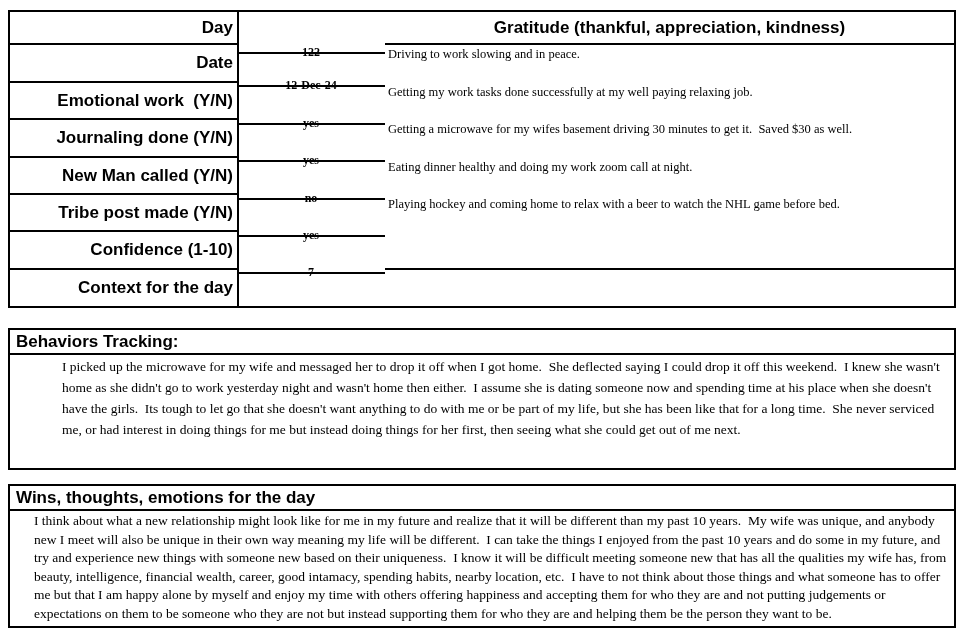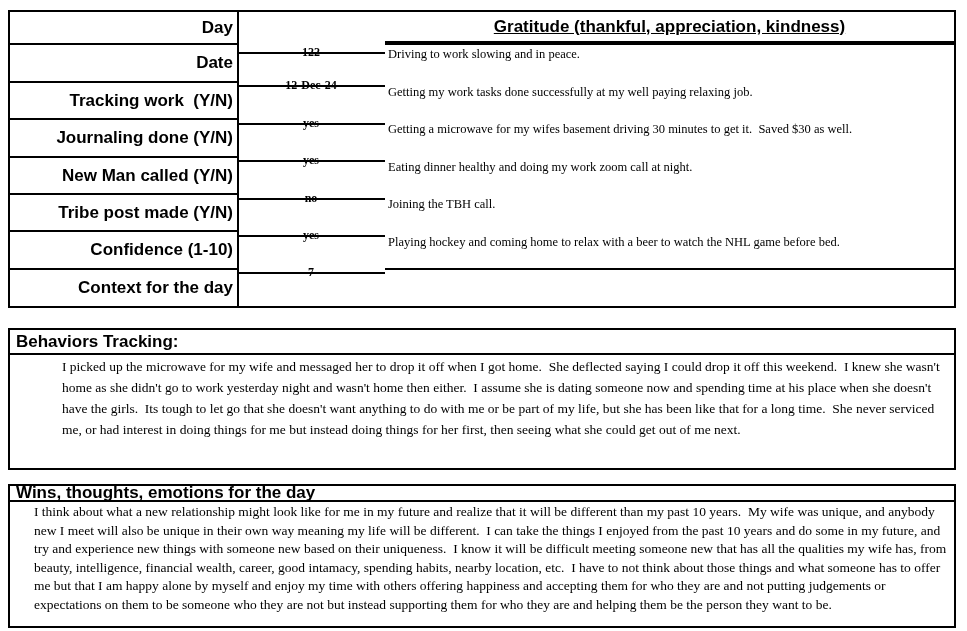--- a/index.html
+++ b/index.html
@@ -22,23 +22,23 @@
     display:flex; align-items:center; justify-content:flex-end;
     padding-right:4px; font-size:17px; font-weight:bold; white-space:pre;text-align:center;
   }
   .label-cell.last { border-bottom:none; }
   .value-cell {
     grid-column:2; border-right:2px solid #000; border-bottom:2px solid #000;
     display:flex; align-items:center; justify-content:center;
     font-family:"Liberation Serif", serif; font-size:12px; font-weight:bold;margin-top:40px;
   }
   .grat-header {
-    grid-column:3; grid-row:1; border-bottom:4px solid #000000;
+    grid-column:3; grid-row:1; border-bottom:2px solid #000000;
     display:flex; align-items:center; justify-content:center;
-    font-size:17px; font-weight:bold;text-decoration:underline;
+    font-size:17px; font-weight:bold;
   }
   .grat-body {
     grid-column:3; grid-row:2 / span 6; border-bottom:2px solid #000;
     font-family:"Liberation Serif", serif; font-size:12.5px;
   }
   .grat-line {
     height:37.5px; box-sizing:border-box; padding:2px 4px 0 3px;
     overflow:hidden; white-space:pre-wrap;
   }
   .context-value { grid-column:2 / span 2; grid-row:8; }
@@ -49,21 +49,21 @@
     border:2px solid #000; background:#fff;
   }
   .behaviors-box { top:328px; height:142px; }
   .wins-box { top:484px; height:144px; }
   .sec-header {
     box-sizing:border-box; border-bottom:2px solid #000;
     display:flex; align-items:center; padding-left:6px;
     font-size:17px; font-weight:bold;
   }
   .behaviors-box .sec-header { height:25px; }
-  .wins-box .sec-header { height:16px; }
+  .wins-box .sec-header { height:25px; }
   .sec-body {
     box-sizing:border-box; padding:1px 4px 0 4px;
     font-family:"Liberation Serif", serif; font-size:13.5px;
     white-space:pre-wrap; overflow:hidden;
   }
   .behaviors-box .sec-body { line-height:21px; height:113px;margin-left:48px; }
   .wins-box .sec-body { line-height:18.6px; height:115px;margin-left:20px; }
 </style>
 </head>
 <body>
@@ -77,25 +77,24 @@
     <div class="cell grat-header">Gratitude (thankful, appreciation, kindness)</div>
 
     <div class="cell label-cell" style="grid-row:2">Date</div>
     <div class="cell value-cell" style="grid-row:2">12-Dec-24</div>
 
     <div class="cell grat-body">
       <div class="grat-line">Driving to work slowing and in peace.</div>
       <div class="grat-line">Getting my work tasks done successfully at my well paying relaxing job.</div>
       <div class="grat-line">Getting a microwave for my wifes basement driving 30 minutes to get it.  Saved $30 as well.</div>
       <div class="grat-line">Eating dinner healthy and doing my work zoom call at night.</div>
-      <div class="grat-line">Joining the TBH call.</div>
       <div class="grat-line">Playing hockey and coming home to relax with a beer to watch the NHL game before bed.</div>
     </div>
 
-    <div class="cell label-cell" style="grid-row:3">Tracking work  (Y/N)</div>
+    <div class="cell label-cell" style="grid-row:3">Emotional work  (Y/N)</div>
     <div class="cell value-cell" style="grid-row:3">yes</div>
 
     <div class="cell label-cell" style="grid-row:4">Journaling done (Y/N)</div>
     <div class="cell value-cell" style="grid-row:4">yes</div>
 
     <div class="cell label-cell" style="grid-row:5">New Man called (Y/N)</div>
     <div class="cell value-cell" style="grid-row:5">no</div>
 
     <div class="cell label-cell" style="grid-row:6">Tribe post made (Y/N)</div>
     <div class="cell value-cell" style="grid-row:6">yes</div>

